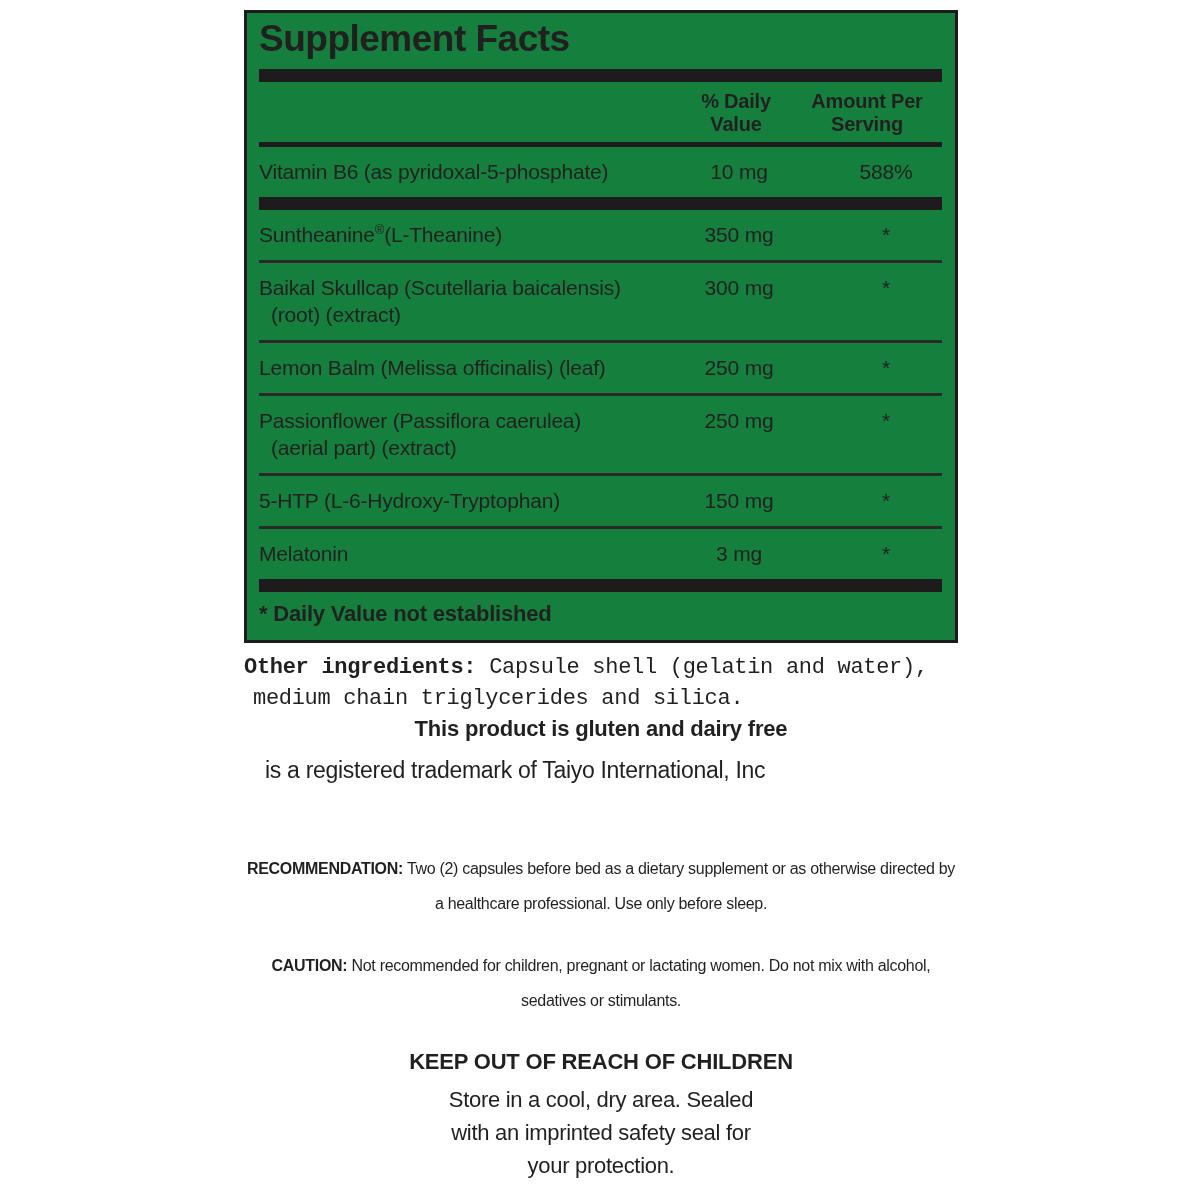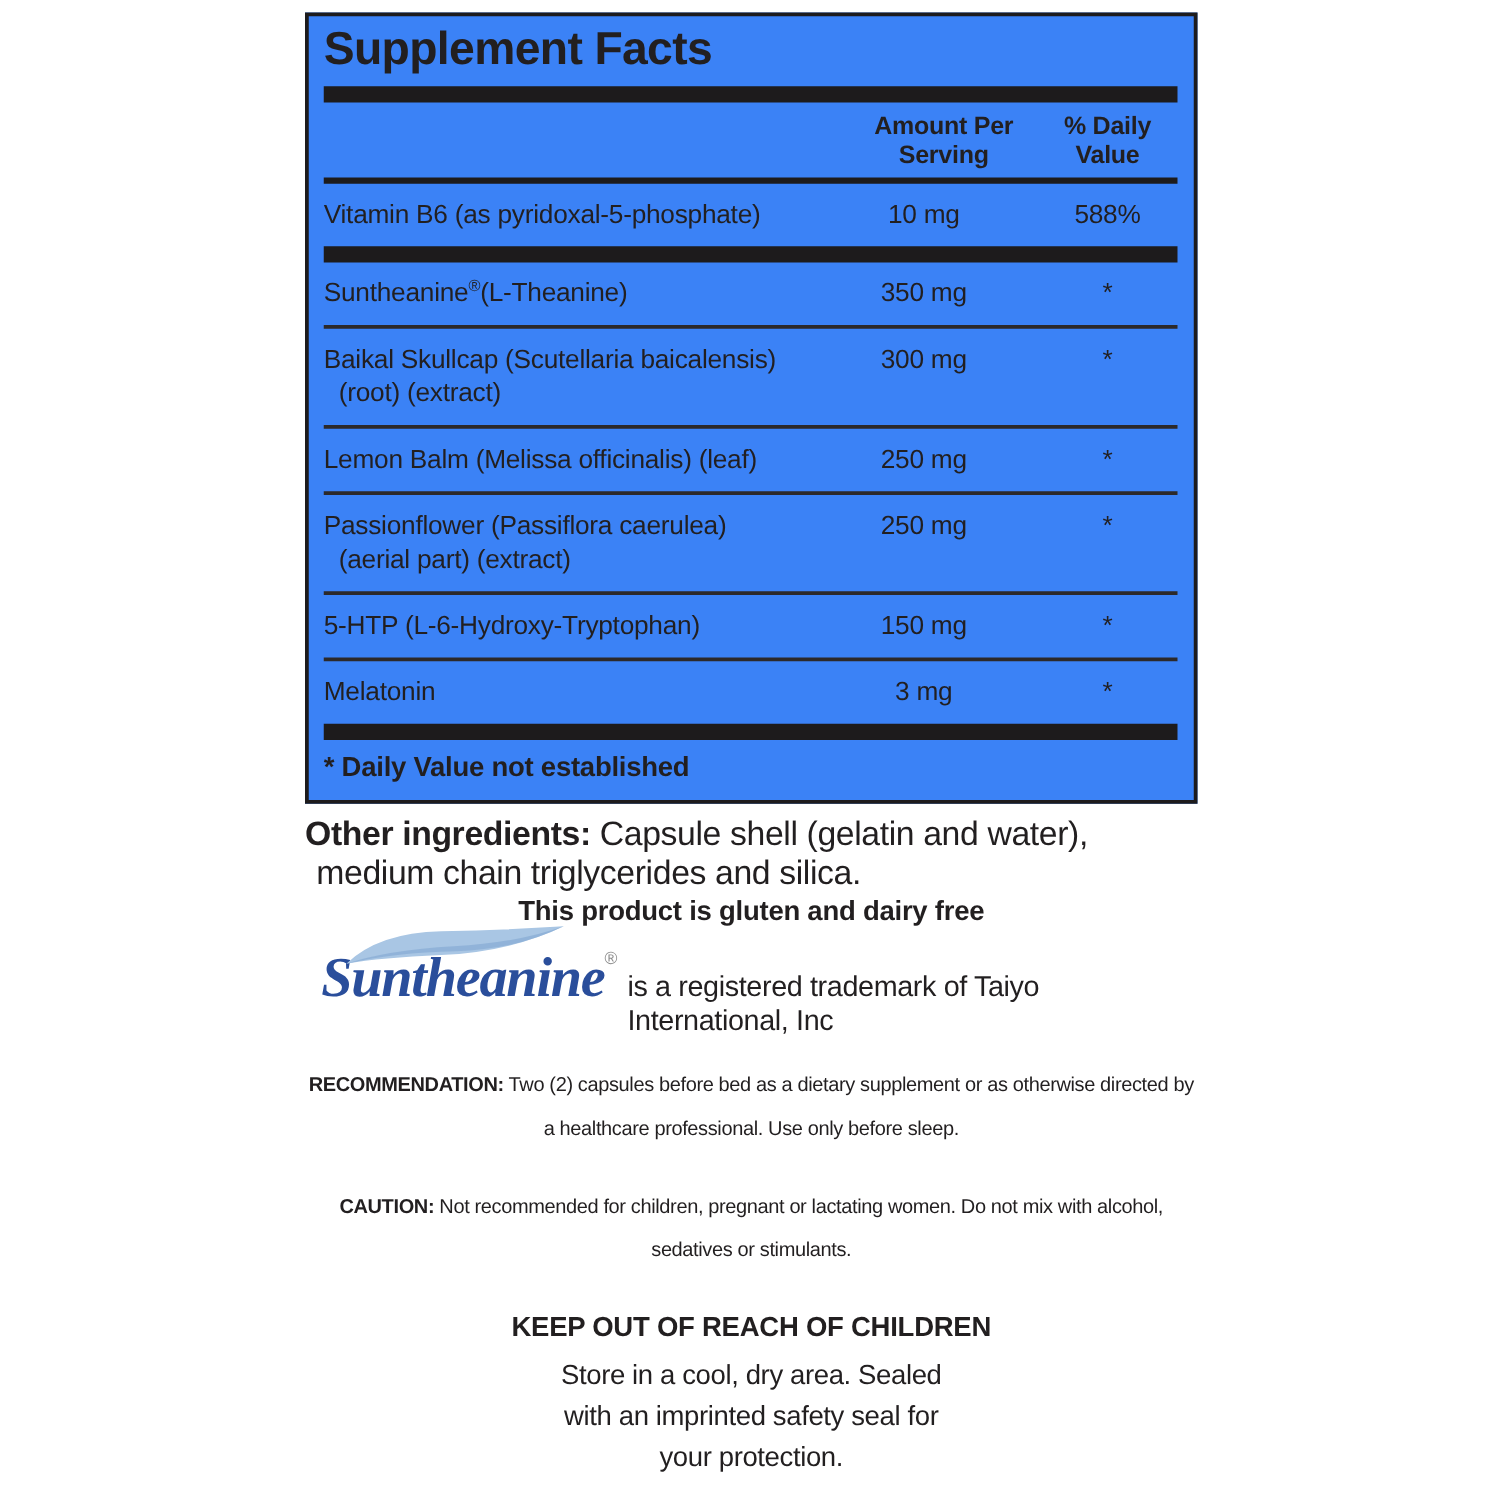--- a/index.html
+++ b/index.html
@@ -14,21 +14,21 @@
   .label-col {
     position: absolute;
     left: 244px; top: 10px;
     width: 714px;
   }
 
   
   .facts-box {
     border: 3px solid #1d1b1c;
     padding: 5px 13px 10px 12px;
-    background: #3b82f6;
+    background: #15803d;
   }
   .facts-title {
     font-size: 37px;
     font-weight: bold;
     letter-spacing: -0.5px;
     line-height: 42px;
   }
   .serv-line {
     font-size: 21px;
     font-weight: bold;
@@ -70,25 +70,26 @@
   .footnote {
     font-size: 22px;
     font-weight: bold;
     padding: 9px 0 3px;
     letter-spacing: -0.2px;
   }
 
   
   .other-ing {
     margin-top: 9px;
-    font-size: 27px;
+    font-size: 22px;
     line-height: 31px;
     letter-spacing: -0.3px;
     padding-left: 9px;
     text-indent: -9px;
+    font-family: Liberation Mono, monospace;
   }
   .other-ing .blabel { font-weight: bold; }
 
   .gluten-note {
     text-align: center;
     font-weight: bold;
     font-size: 22px;
     line-height: 28px;
     margin-top: 1px;
     letter-spacing: -0.2px;
@@ -160,22 +161,22 @@
 
 <div class="label-col">
 
   <div class="facts-box">
     <div class="facts-title">Supplement Facts</div>
 
     <div class="bar-thick bar-top"></div>
 
     <div class="hdr-row">
       <div class="hdr-spacer"></div>
+      <div class="hdr-col col-dv">% Daily Value</div>
       <div class="hdr-col col-amt">Amount Per Serving</div>
-      <div class="hdr-col col-dv">% Daily Value</div>
     </div>
 
     <div class="rule-md"></div>
 
     <div class="ing-row">
       <div class="ing-name">Vitamin B6 (as pyridoxal-5-phosphate)</div>
       <div class="ing-amt">10 mg</div>
       <div class="ing-dv">588%</div>
     </div>
 
@@ -230,27 +231,20 @@
     <div class="bar-thick"></div>
 
     <div class="footnote">* Daily Value not established</div>
   </div>
 
   <p class="other-ing"><span class="blabel">Other ingredients:</span><span> Capsule shell (gelatin and water), medium chain triglycerides and silica.</span></p>
 
   <p class="gluten-note">This product is gluten and dairy free</p>
 
   <div class="tm-line">
-    <span class="brand-wrap">
-      <svg class="swoosh" viewBox="0 0 180 34" xmlns="http://www.w3.org/2000/svg">
-        <path d="M2 31 Q28 6 78 5 Q130 4 176 1 Q132 22 78 24 Q30 26 2 31 Z" fill="#a9c6e4"></path>
-        <path d="M2 31 Q40 22 90 21 Q140 19 176 1 Q140 14 88 17 Q35 20 2 31 Z" fill="#7ea4cf" opacity="0.55"></path>
-      </svg>
-      <span class="brand-text">Suntheanine</span><span class="brand-reg">®</span>
-    </span>
     <span class="tm-text">is a registered trademark of Taiyo International, Inc</span>
   </div>
 
   <p class="para reco"><span class="blabel">RECOMMENDATION:</span><span> Two (2) capsules before bed as a dietary supplement or as otherwise directed by a healthcare professional. Use only before sleep.</span></p>
 
   <p class="para caution"><span class="blabel">CAUTION:</span><span> Not recommended for children, pregnant or lactating women. Do not mix with alcohol, sedatives or stimulants.</span></p>
 
   <p class="keep-out">KEEP OUT OF REACH OF CHILDREN</p>
 
   <p class="storage">Store in a cool, dry area. Sealed with an imprinted safety seal for your protection.</p>

